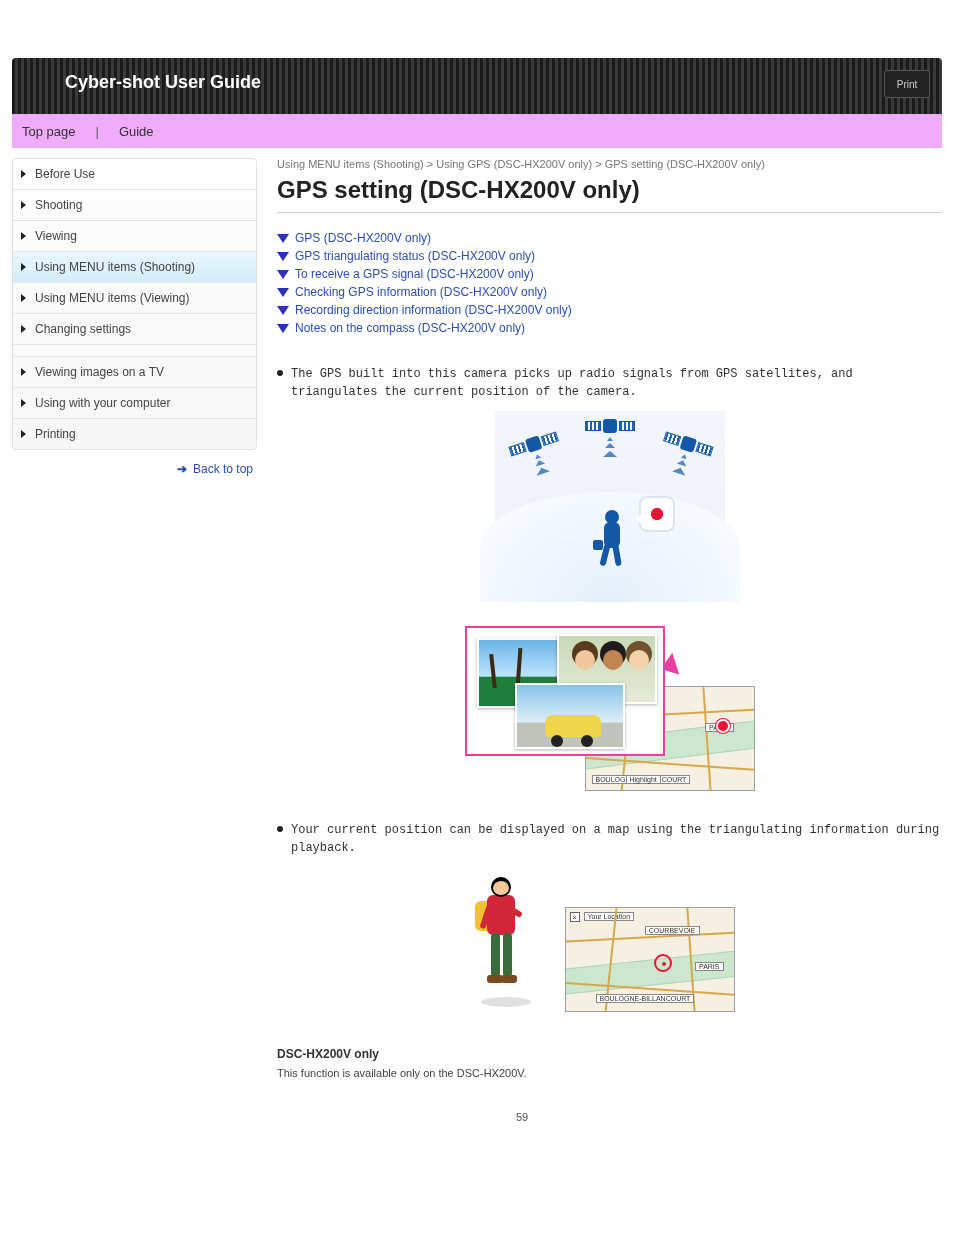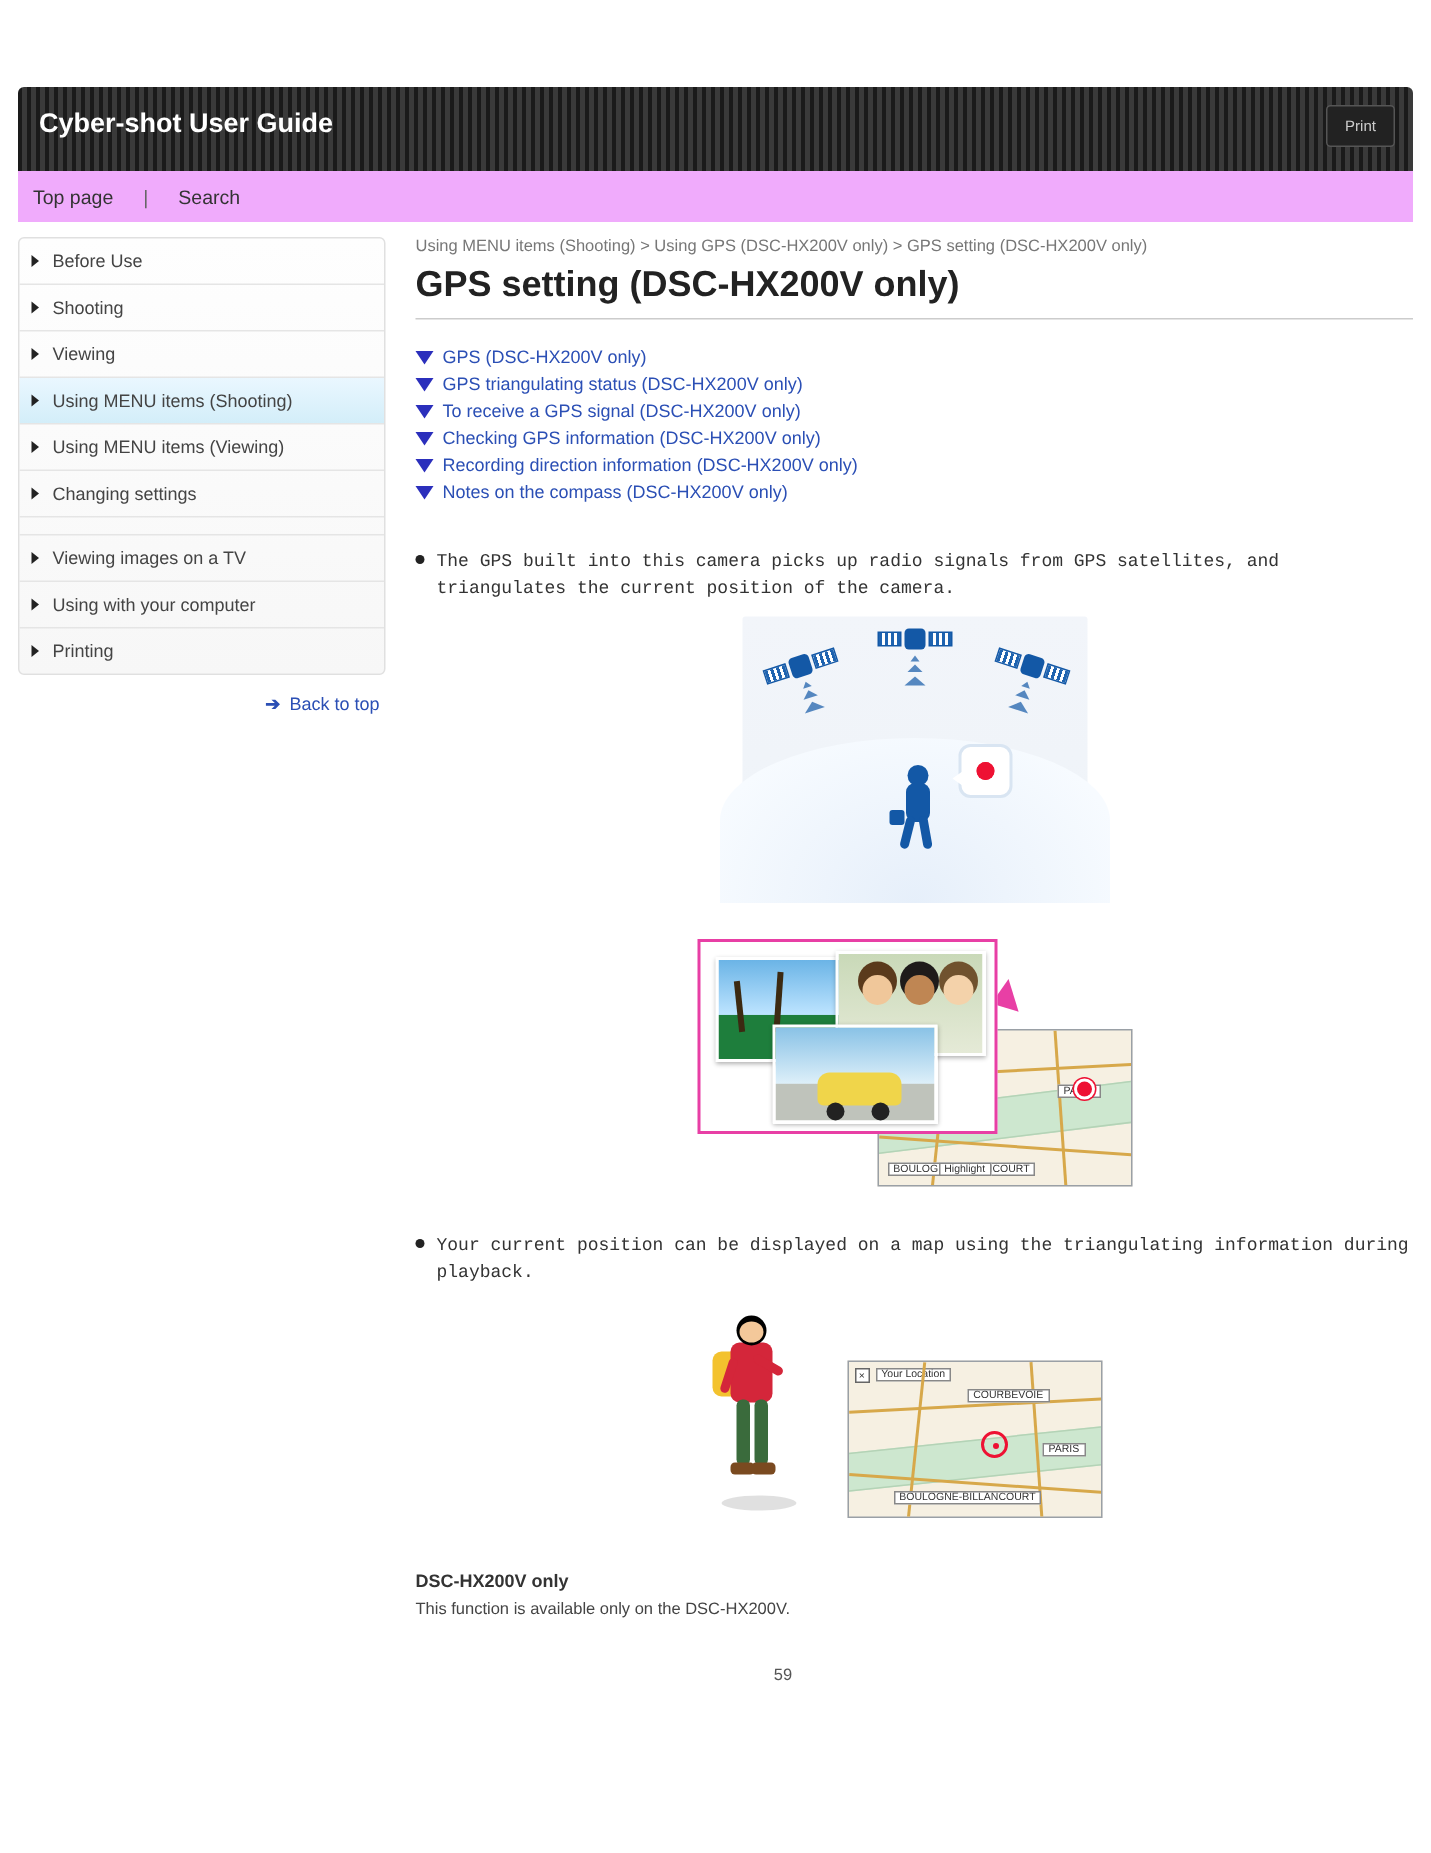--- a/index.html
+++ b/index.html
@@ -13,20 +13,21 @@
     position: relative;
     padding-bottom: 60px;
   }
   .topbar {
     margin: 58px 12px 0 12px;
     height: 56px;
     background: repeating-linear-gradient(90deg, #1a1a1a 0, #1a1a1a 3px, #3a3a3a 3px, #3a3a3a 6px);
     position: relative;
     border-top-left-radius: 4px;
     border-top-right-radius: 4px;
+    padding-left: 39px;
   }
   .topbar .title { color: #fff; font-size: 18px; font-weight: bold; padding: 14px 0 0 14px; }
   .topbar .print-btn {
     position: absolute; right: 12px; top: 12px;
     width: 46px; height: 28px;
     background: #222; border: 1px solid #555; border-radius: 3px;
     color: #ccc; font-size: 10px; text-align: center; line-height: 28px;
   }
   .subbar {
     margin: 0 12px; height: 34px;
@@ -278,21 +279,21 @@
 <body>
 
 <div class="topbar">
   <div class="title">Cyber-shot User Guide</div>
   <div class="print-btn">Print</div>
 </div>
 
 <div class="subbar">
   <a>Top page</a>
   <span class="sep">|</span>
-  <a>Search</a>
+  <a>Guide</a>
 </div>
 
 <div class="container">
 
   <div class="sidebar">
     <div class="menu">
       <div class="item"><span>Before Use</span></div>
       <div class="item"><span>Shooting</span></div>
       <div class="item"><span>Viewing</span></div>
       <div class="item selected"><span>Using MENU items (Shooting)</span></div>

